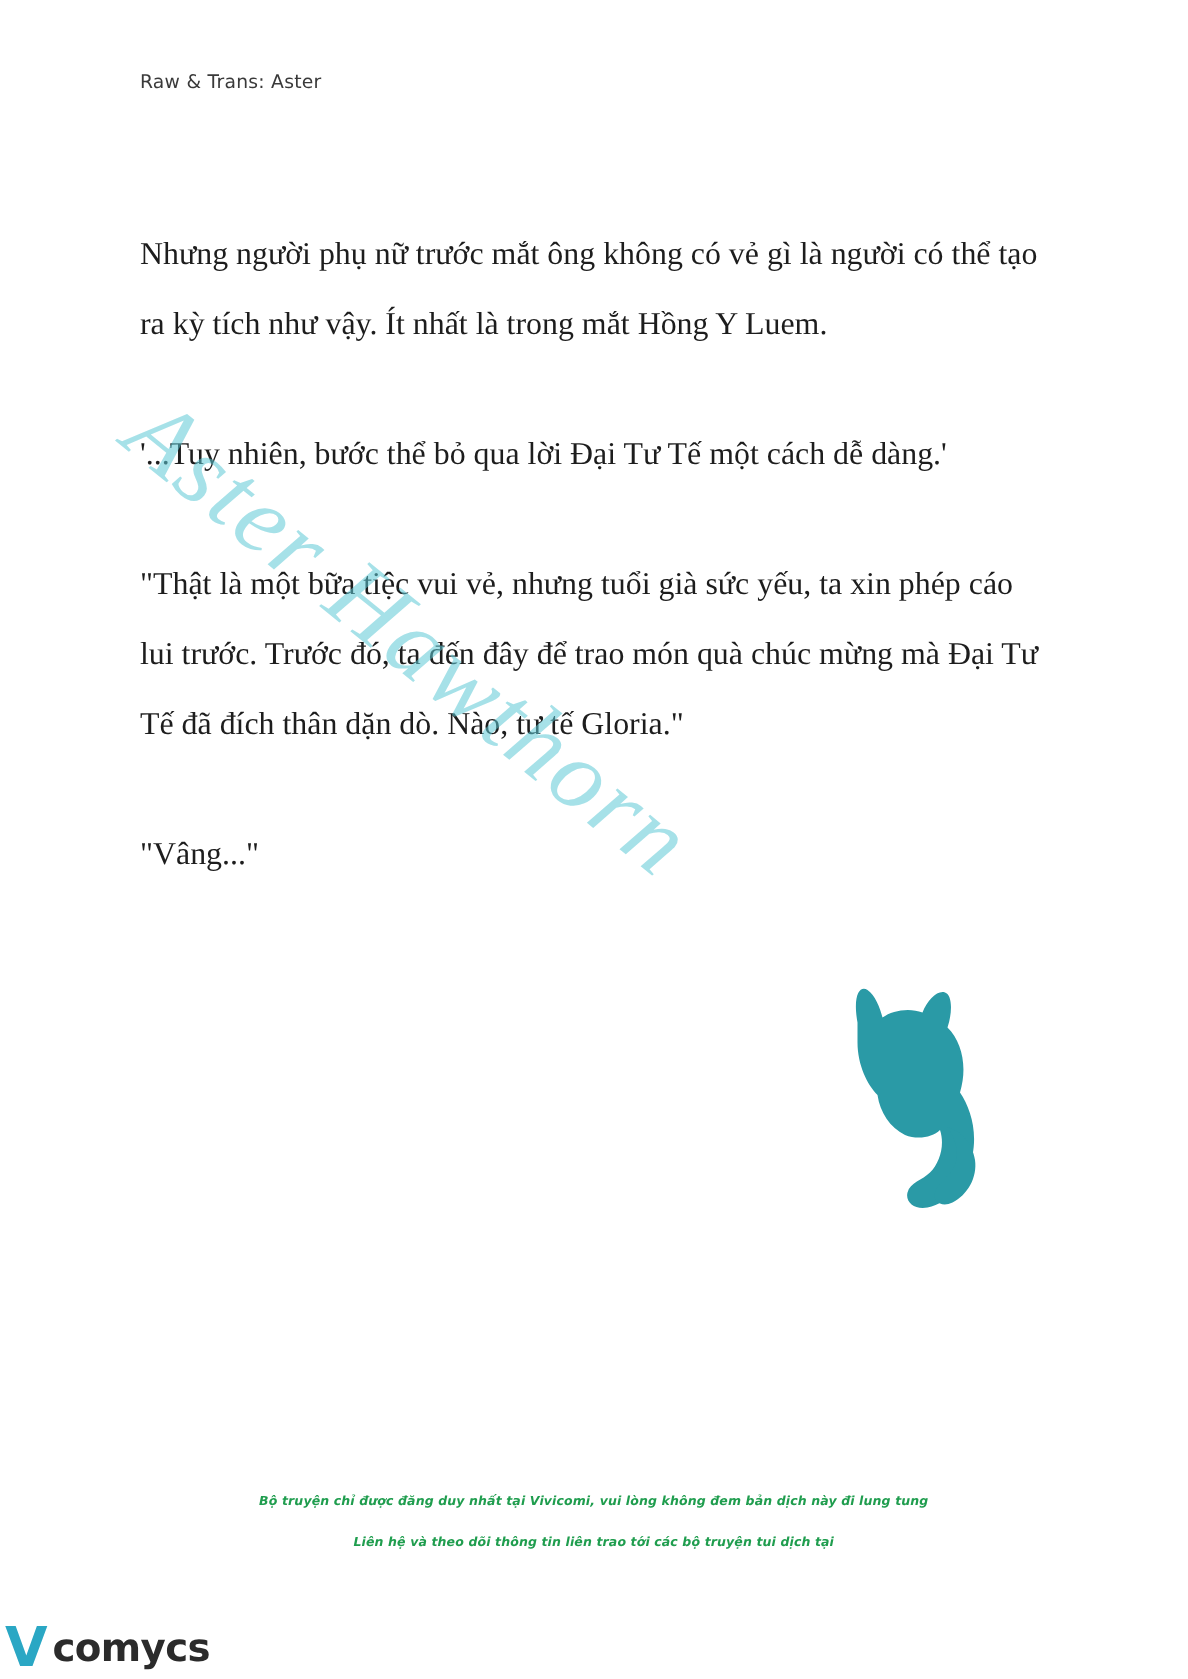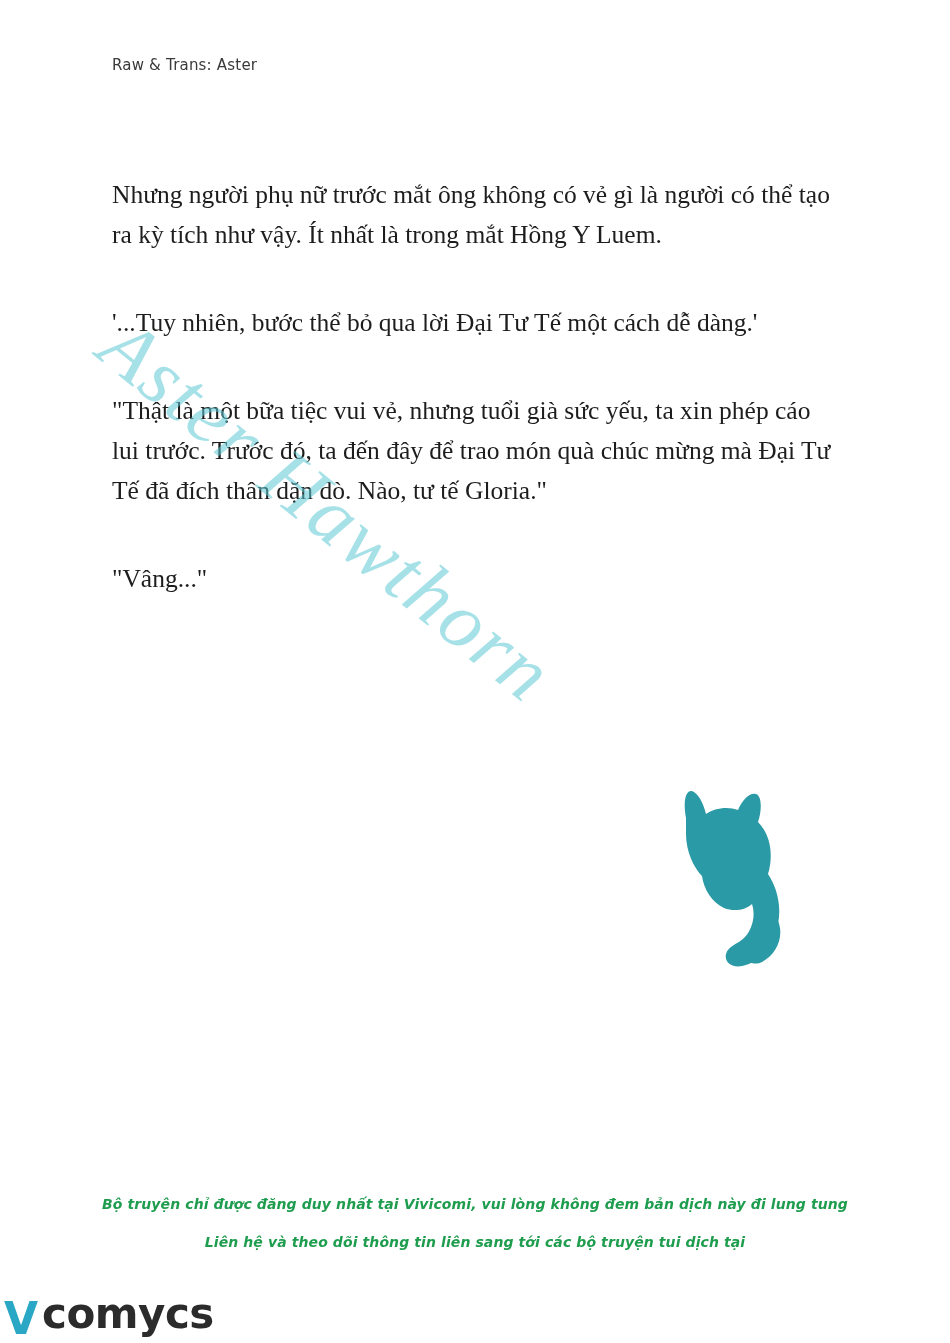--- a/index.html
+++ b/index.html
@@ -33,21 +33,21 @@
     letter-spacing: 0.2px;
   }
 
   .body-text {
     position: absolute;
     left: 112px;
     top: 175px;
     width: 730px;
     font-family: "Liberation Serif", serif;
     font-size: 25.5px;
-    line-height: 40px;
+    line-height: 56px;
     color: #1d1d1d;
   }
 
   .para {
     margin: 0 0 48px 0;
   }
   .para:last-child {
     margin-bottom: 0;
   }
 
@@ -91,21 +91,21 @@
     left: 0;
     top: 1196px;
     width: 950px;
     text-align: center;
     font-family: "DejaVu Sans", sans-serif;
     color: #1f9d4e;
     font-weight: bold;
     font-style: italic;
   }
   .footer-notes .fn {
-    font-size: 14px;
+    font-size: 10px;
     margin-bottom: 22px;
     letter-spacing: 0.1px;
   }
   .footer-notes .fn:last-child {
     margin-bottom: 0;
   }
 
   .brand {
     position: absolute;
     left: 0;
@@ -125,21 +125,21 @@
     font-size: 44px;
     color: #2aa7c4;
     line-height: 1;
   }
   .brand-word {
     position: absolute;
     left: 42px;
     bottom: 8px;
     font-family: "DejaVu Sans", sans-serif;
     font-weight: bold;
-    font-size: 42px;
+    font-size: 31px;
     color: #2b2b2b;
     letter-spacing: -0.5px;
     line-height: 1;
   }
 </style>
 </head>
 <body>
 
 <div class="page">
 
@@ -160,21 +160,21 @@
     <svg viewBox="0 0 120 190" width="120" height="190" aria-hidden="true">
       <g fill="#2a9aa6">
         <path d="M14 36 C10 14, 16 6, 22 10 C28 14, 32 24, 34 32 C42 26, 56 24, 66 28 C70 18, 78 10, 84 12 C90 14, 90 28, 86 40 C98 52, 102 72, 96 92 C104 104, 110 122, 106 142 C102 164, 88 180, 70 184 C60 186, 52 180, 54 172 C56 164, 66 162, 72 156 C80 148, 84 134, 80 122 C74 128, 62 130, 52 126 C40 120, 32 108, 30 94 C22 86, 14 70, 14 52 Z"></path>
         <path d="M86 120 C96 122, 106 132, 108 146 C110 160, 102 174, 90 180 C82 184, 74 180, 76 172 C78 164, 88 160, 92 150 C96 140, 92 128, 86 120 Z"></path>
       </g>
     </svg>
   </div>
 
   <div class="footer-notes">
     <div class="fn">Bộ truyện chỉ được đăng duy nhất tại Vivicomi, vui lòng không đem bản dịch này đi lung tung</div>
-    <div class="fn">Liên hệ và theo dõi thông tin liên sang tới các bộ truyện tui dịch tại</div>
+    <div class="fn">Liên hệ và theo dõi thông tin liên trao tới các bộ truyện tui dịch tại</div>
   </div>
 
   <div class="brand">
     <span class="brand-v">V</span>
     <span class="brand-word">comycs</span>
   </div>
 
 </div>
 
 </body></html>

